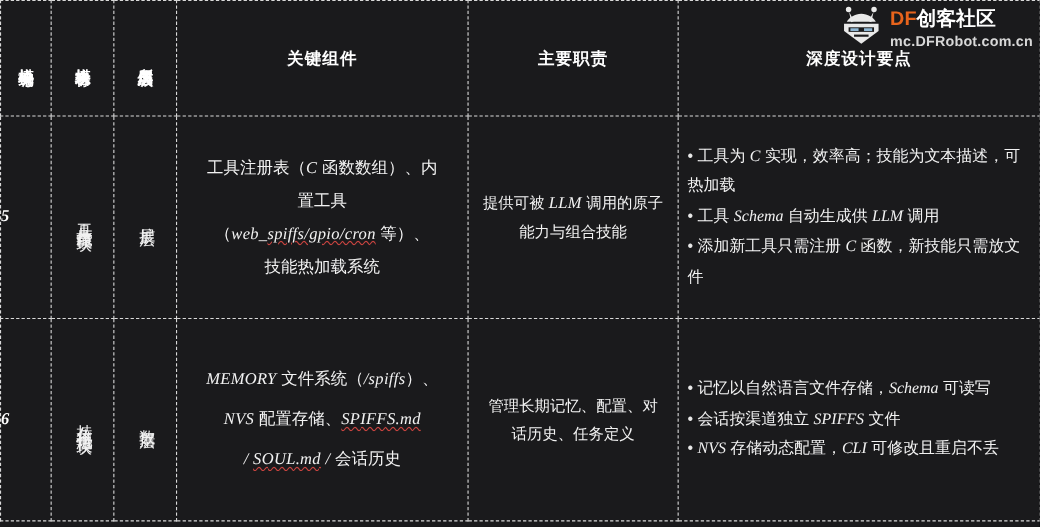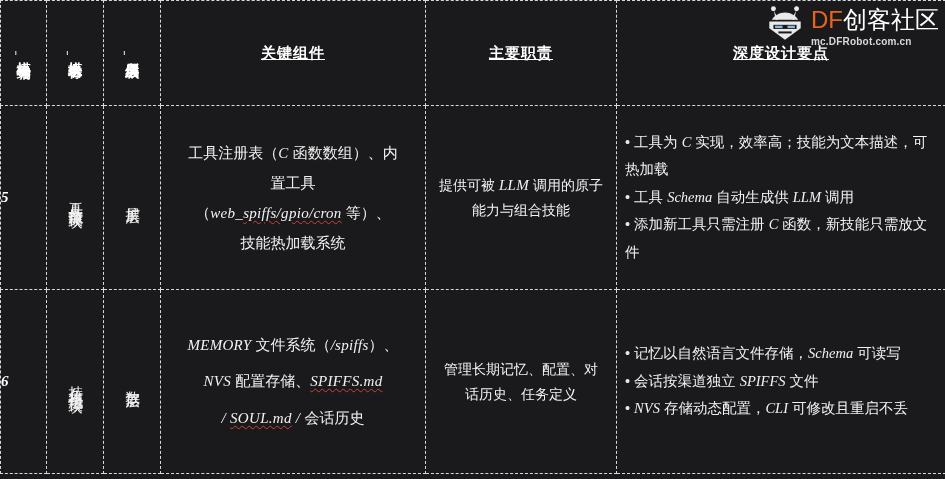--- a/index.html
+++ b/index.html
@@ -43,21 +43,21 @@
 
   
   .c1 { width: 46px; }
   .c2 { width: 57px; }
   .c3 { width: 57px; }
   .c4 { width: 265px; }
   .c5 { width: 191px; }
   .c6 { width: 329px; }
 
   
-  tr.head td { height: 104px; text-decoration: underline; }
+  tr.head td { height: 104px; }
   .hdr-vert {
     writing-mode: vertical-rl;
     text-orientation: upright;
     font-size: 14px;
     font-weight: bold;
     line-height: 1.12;
     letter-spacing: 1px;
     color: #ffffff;
     margin: 0 auto;
     height: 96px;
@@ -150,31 +150,31 @@
     right: 6px;
     top: 5px;
     display: flex;
     align-items: flex-start;
     gap: 6px;
     pointer-events: none;
   }
   .wm-robot { width: 40px; height: 38px; display: block; }
   .wm-text { padding-top: 3px; }
   .wm-title {
-    font-size: 24px;
-    font-weight: normal;
+    font-size: 18px;
+    font-weight: bold;
     line-height: 1;
     letter-spacing: 0px;
     white-space: nowrap;
   }
   .wm-df { color: #e8641c; }
   .wm-cn { color: #ffffff; }
   .wm-url {
     margin-top: 4px;
-    font-size: 10px;
+    font-size: 13px;
     font-weight: bold;
     color: #d8d8d8;
     letter-spacing: 0.2px;
     white-space: nowrap;
   }
 </style>
 </head>
 <body>
 
 <div id="page">

